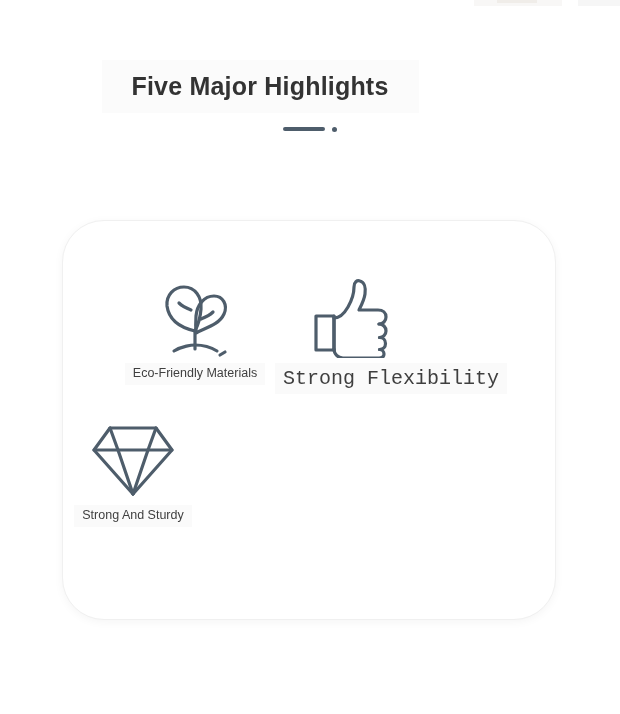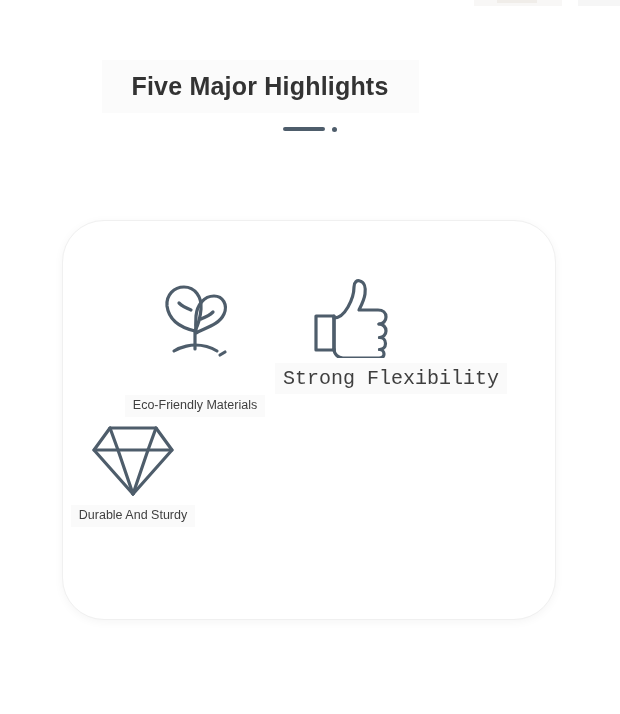--- a/index.html
+++ b/index.html
@@ -116,21 +116,21 @@
   }
 
   
   .f-eco        { left: 57px;  top: 50px;  }
   .f-flex       { left: 212px; top: 50px;  }
   
   .f-durable    { left: -5px;  top: 192px; }
   .f-space      { left: 158px; top: 192px; }
   .f-load       { left: 320px; top: 192px; }
 
-  .f-eco     .feature-label { font-size: 12.5px; margin-top: 32px; }
+  .f-eco     .feature-label { font-size: 12.5px; }
   .f-flex    .feature-label { font-size: 20px; font-family: Liberation Mono, monospace; }
   .f-durable .feature-label { font-size: 12.5px; }
   .f-space   .feature-label { font-size: 16px; }
   .f-load    .feature-label { font-size: 12px; }
 
   .f-load { width: 190px; }
 
   svg { display: block; }
 </style>
 </head>
@@ -199,19 +199,19 @@
 
           <path d="M3 30 L81 30"></path>
 
           <path d="M19 8 L27 30"></path>
           <path d="M65 8 L57 30"></path>
 
           <path d="M27 30 L42 74"></path>
           <path d="M57 30 L42 74"></path>
         </svg>
       </div>
-      <span class="feature-label">Durable And Sturdy</span>
+      <span class="feature-label">Strong And Sturdy</span>
     </div>
 
 
 
   </div>
 </div>
 
 </body></html>

